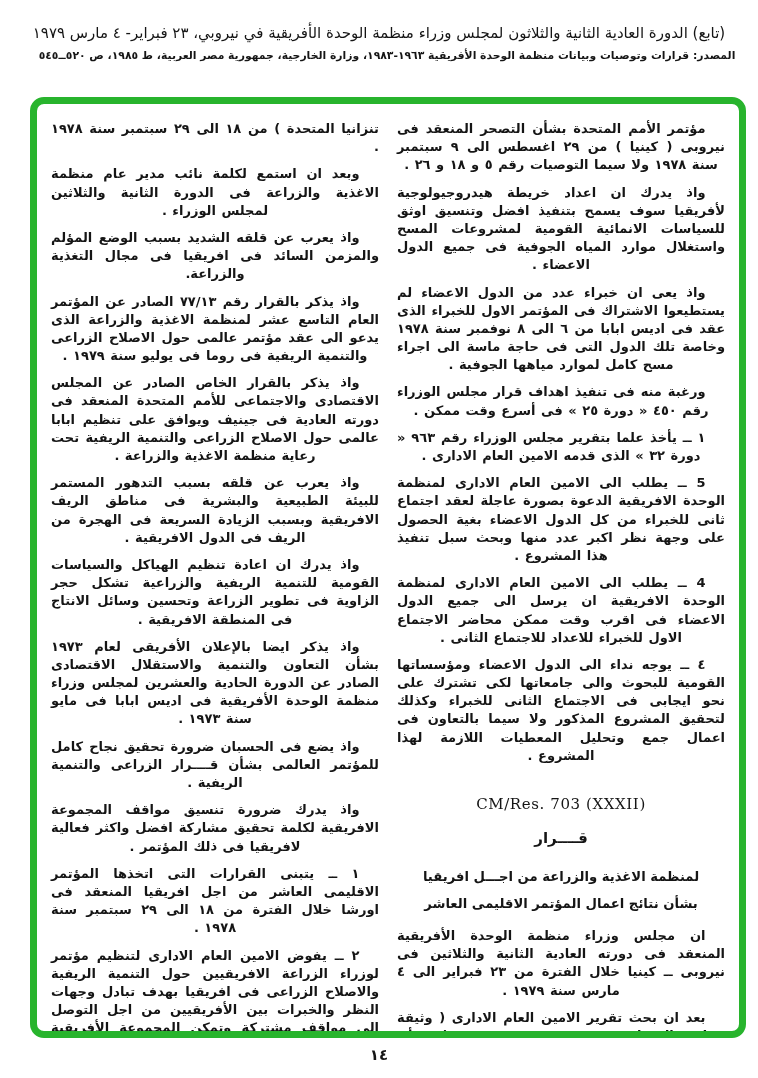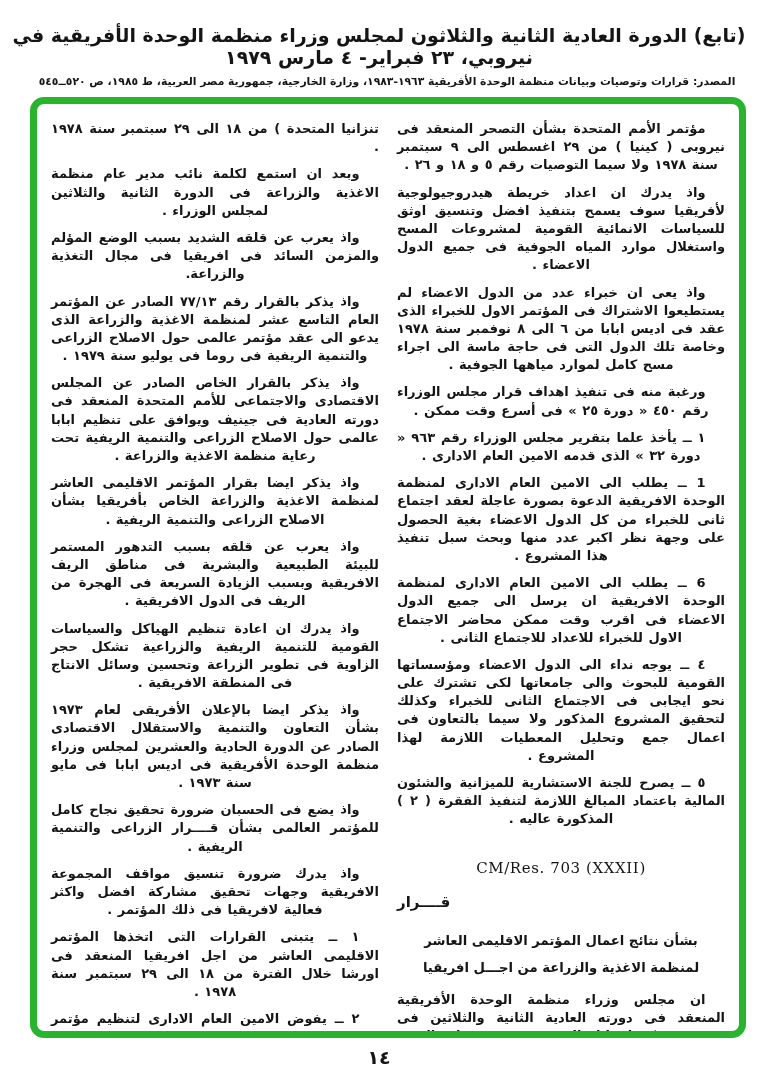--- a/index.html
+++ b/index.html
@@ -21,22 +21,22 @@
   }
   .header {
     position: absolute;
     top: 24px;
     left: 0;
     width: 758px;
     direction: rtl;
     text-align: center;
   }
   .header .line1 {
-    font-size: 19px;
-    font-weight: bold;
+    font-size: 15px;
+    font-weight: normal;
     letter-spacing: 0.2px;
   }
   .header .line2 {
     font-size: 10.8px;
     font-weight: bold;
     margin-top: 7px;
     margin-left: 16px;
   }
   .frame {
     position: absolute;
@@ -81,40 +81,40 @@
   .reference {
     direction: ltr;
     text-align: center;
     font-family: "DejaVu Serif", serif;
     font-size: 15px;
     letter-spacing: 0.6px;
     margin: 30px 0 16px 0;
   }
   .decision-heading {
     direction: rtl;
-    text-align: left;
+    text-align: center;
     font-size: 15px;
     font-weight: bold;
     margin: 14px 0 22px 0;
   }
   .decision-subtitle {
     direction: rtl;
     text-align: center;
     font-size: 13.2px;
     font-weight: bold;
     margin: 0 0 12px 0;
   }
   .subtitle-block { margin-bottom: 16px; }
   .footer {
     position: absolute;
     top: 1046px;
     left: 0;
     width: 758px;
     text-align: center;
-    font-size: 19px;
+    font-size: 15px;
     font-weight: bold;
   }
 </style>
 </head>
 <body>
 
 <div class="page">
 
   <div class="header">
     <div class="line1">(تابع) الدورة العادية الثانية والثلاثون لمجلس وزراء منظمة الوحدة الأفريقية في نيروبي، ٢٣ فبراير- ٤ مارس ١٩٧٩</div>
@@ -123,46 +123,44 @@
 
   <div class="frame" style="border-color: rgb(40, 180, 45);">
     <div class="columns">
 
       <div class="col">
         <p class="para">مؤتمر الأمم المتحدة بشأن التصحر المنعقد فى نيروبى ( كينيا ) من ٢٩ اغسطس الى ٩ سبتمبر سنة ١٩٧٨ ولا سيما التوصيات رقم ٥ و ١٨ و ٢٦ .</p>
         <p class="para">واذ يدرك ان اعداد خريطة هيدروجيولوجية لأفريقيا سوف يسمح بتنفيذ افضل وتنسيق اوثق للسياسات الانمائية القومية لمشروعات المسح واستغلال موارد المياه الجوفية فى جميع الدول الاعضاء .</p>
         <p class="para">واذ يعى ان خبراء عدد من الدول الاعضاء لم يستطيعوا الاشتراك فى المؤتمر الاول للخبراء الذى عقد فى اديس ابابا من ٦ الى ٨ نوفمبر سنة ١٩٧٨ وخاصة تلك الدول التى فى حاجة ماسة الى اجراء مسح كامل لموارد مياهها الجوفية .</p>
         <p class="para">ورغبة منه فى تنفيذ اهداف قرار مجلس الوزراء رقم ٤٥٠ « دورة ٢٥ » فى أسرع وقت ممكن .</p>
         <p class="para">١ ــ يأخذ علما بتقرير مجلس الوزراء رقم ٩٦٣ « دورة ٣٢ » الذى قدمه الامين العام الادارى .</p>
-        <p class="para">1 ــ يطلب الى الامين العام الادارى لمنظمة الوحدة الافريقية الدعوة بصورة عاجلة لعقد اجتماع ثانى للخبراء من كل الدول الاعضاء بغية الحصول على وجهة نظر اكبر عدد منها وبحث سبل تنفيذ هذا المشروع .</p>
-        <p class="para">6 ــ يطلب الى الامين العام الادارى لمنظمة الوحدة الافريقية ان يرسل الى جميع الدول الاعضاء فى اقرب وقت ممكن محاضر الاجتماع الاول للخبراء للاعداد للاجتماع الثانى .</p>
+        <p class="para">5 ــ يطلب الى الامين العام الادارى لمنظمة الوحدة الافريقية الدعوة بصورة عاجلة لعقد اجتماع ثانى للخبراء من كل الدول الاعضاء بغية الحصول على وجهة نظر اكبر عدد منها وبحث سبل تنفيذ هذا المشروع .</p>
+        <p class="para">4 ــ يطلب الى الامين العام الادارى لمنظمة الوحدة الافريقية ان يرسل الى جميع الدول الاعضاء فى اقرب وقت ممكن محاضر الاجتماع الاول للخبراء للاعداد للاجتماع الثانى .</p>
         <p class="para">٤ ــ يوجه نداء الى الدول الاعضاء ومؤسساتها القومية للبحوث والى جامعاتها لكى تشترك على نحو ايجابى فى الاجتماع الثانى للخبراء وكذلك لتحقيق المشروع المذكور ولا سيما بالتعاون فى اعمال جمع وتحليل المعطيات اللازمة لهذا المشروع .</p>
-        <p class="para">٥ ــ يصرح للجنة الاستشارية للميزانية والشئون المالية باعتماد المبالغ اللازمة لتنفيذ الفقرة ( ٢ ) المذكورة عاليه .</p>
         <div class="reference">CM/Res. 703 (XXXII)</div>
         <div class="decision-heading">قــــرار</div>
         <div class="subtitle-block">
+          <div class="decision-subtitle">لمنظمة الاغذية والزراعة من اجـــل افريقيا</div>
           <div class="decision-subtitle">بشأن نتائج اعمال المؤتمر الاقليمى العاشر</div>
-          <div class="decision-subtitle">لمنظمة الاغذية والزراعة من اجـــل افريقيا</div>
         </div>
         <p class="para">ان مجلس وزراء منظمة الوحدة الأفريقية المنعقد فى دورته العادية الثانية والثلاثين فى نيروبى ــ كينيا خلال الفترة من ٢٣ فبراير الى ٤ مارس سنة ١٩٧٩ .</p>
         <p class="para">بعد ان بحث تقرير الامين العام الادارى ( وثيقة مجلس الوزراء رقم ٩٥٢ « دورة ٣٢ » ) بشأن المؤتمر الاقليمى العاشر لمنظمة الاغذية والزراعة الخاص بافريقيا الذى عقد فى اورشا ( جمهورية</p>
       </div>
 
       <div class="col">
         <p class="para no-indent">تنزانيا المتحدة ) من ١٨ الى ٢٩ سبتمبر سنة ١٩٧٨ .</p>
         <p class="para">وبعد ان استمع لكلمة نائب مدير عام منظمة الاغذية والزراعة فى الدورة الثانية والثلاثين لمجلس الوزراء .</p>
         <p class="para">واذ يعرب عن قلقه الشديد بسبب الوضع المؤلم والمزمن السائد فى افريقيا فى مجال التغذية والزراعة.</p>
         <p class="para">واذ يذكر بالقرار رقم ٧٧/١٣ الصادر عن المؤتمر العام التاسع عشر لمنظمة الاغذية والزراعة الذى يدعو الى عقد مؤتمر عالمى حول الاصلاح الزراعى والتنمية الريفية فى روما فى يوليو سنة ١٩٧٩ .</p>
         <p class="para">واذ يذكر بالقرار الخاص الصادر عن المجلس الاقتصادى والاجتماعى للأمم المتحدة المنعقد فى دورته العادية فى جينيف ويوافق على تنظيم ابابا عالمى حول الاصلاح الزراعى والتنمية الريفية تحت رعاية منظمة الاغذية والزراعة .</p>
-        <p class="para">واذ يذكر ايضا بقرار المؤتمر الاقليمى العاشر لمنظمة الاغذية والزراعة الخاص بأفريقيا بشأن الاصلاح الزراعى والتنمية الريفية .</p>
         <p class="para">واذ يعرب عن قلقه بسبب التدهور المستمر للبيئة الطبيعية والبشرية فى مناطق الريف الافريقية وبسبب الزيادة السريعة فى الهجرة من الريف فى الدول الافريقية .</p>
         <p class="para">واذ يدرك ان اعادة تنظيم الهياكل والسياسات القومية للتنمية الريفية والزراعية تشكل حجر الزاوية فى تطوير الزراعة وتحسين وسائل الانتاج فى المنطقة الافريقية .</p>
         <p class="para">واذ يذكر ايضا بالإعلان الأفريقى لعام ١٩٧٣ بشأن التعاون والتنمية والاستقلال الاقتصادى الصادر عن الدورة الحادية والعشرين لمجلس وزراء منظمة الوحدة الأفريقية فى اديس ابابا فى مايو سنة ١٩٧٣ .</p>
         <p class="para">واذ يضع فى الحسبان ضرورة تحقيق نجاح كامل للمؤتمر العالمى بشأن قــــرار الزراعى والتنمية الريفية .</p>
-        <p class="para">واذ يدرك ضرورة تنسيق مواقف المجموعة الافريقية وجهات تحقيق مشاركة افضل واكثر فعالية لافريقيا فى ذلك المؤتمر .</p>
+        <p class="para">واذ يدرك ضرورة تنسيق مواقف المجموعة الافريقية لكلمة تحقيق مشاركة افضل واكثر فعالية لافريقيا فى ذلك المؤتمر .</p>
         <p class="para">١ ــ يتبنى القرارات التى اتخذها المؤتمر الاقليمى العاشر من اجل افريقيا المنعقد فى اورشا خلال الفترة من ١٨ الى ٢٩ سبتمبر سنة ١٩٧٨ .</p>
         <p class="para">٢ ــ يفوض الامين العام الادارى لتنظيم مؤتمر لوزراء الزراعة الافريقيين حول التنمية الريفية والاصلاح الزراعى فى افريقيا بهدف تبادل وجهات النظر والخبرات بين الأفريقيين من اجل التوصل الى مواقف مشتركة وتمكن المجموعة الأفريقية من المشاركة</p>
       </div>
 
     </div>
   </div>
 
   <div class="footer">١٤</div>
 
 </div>

